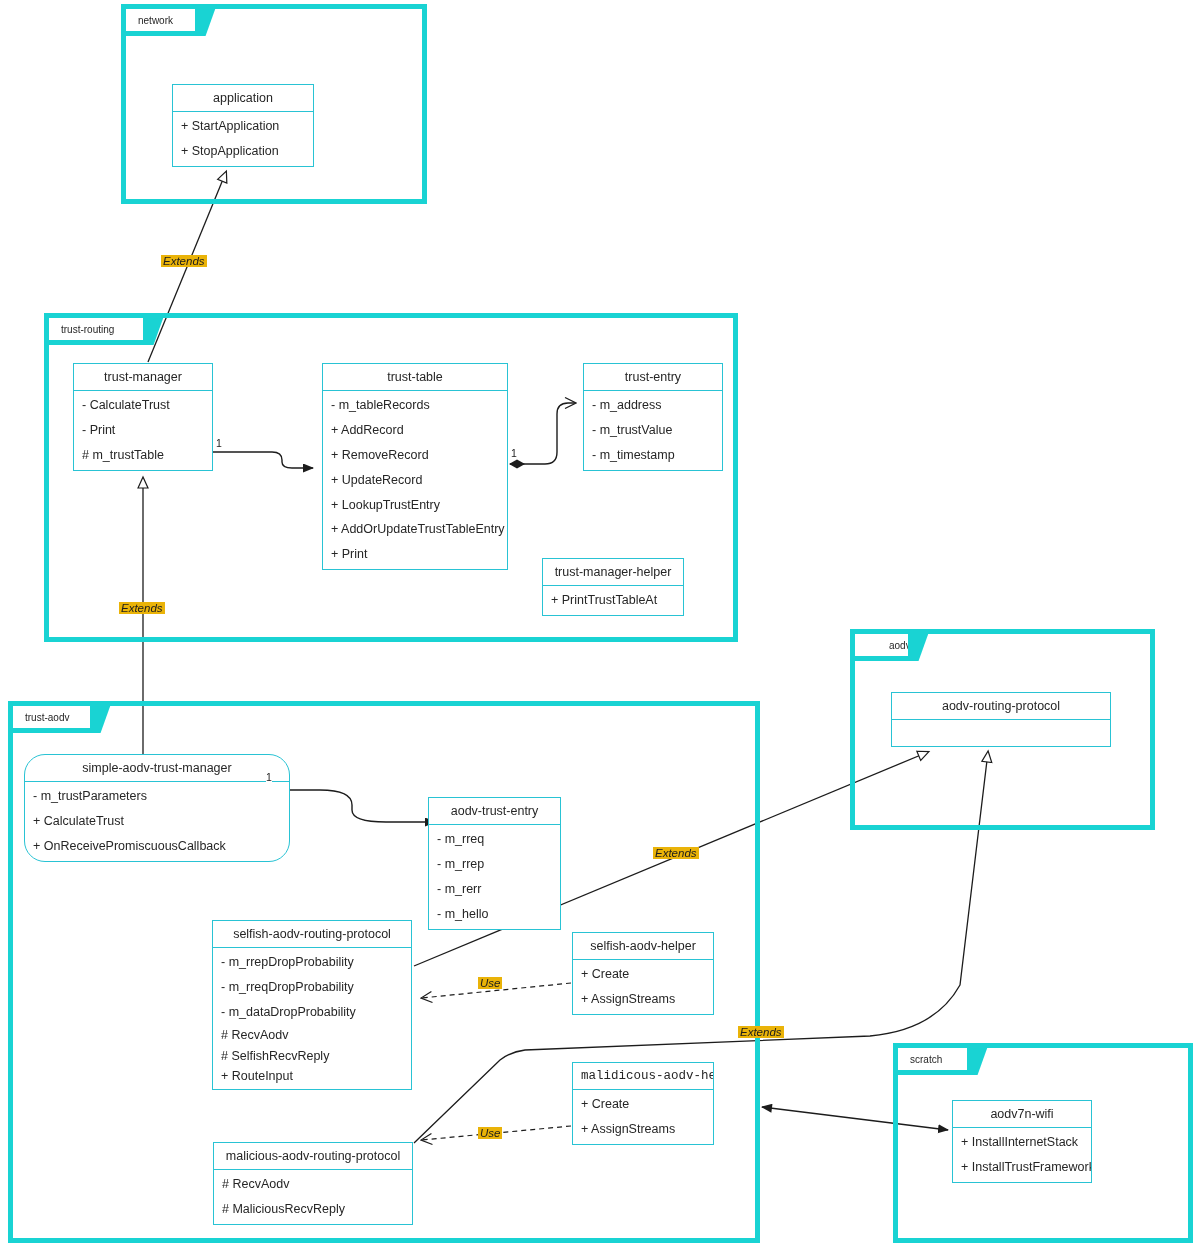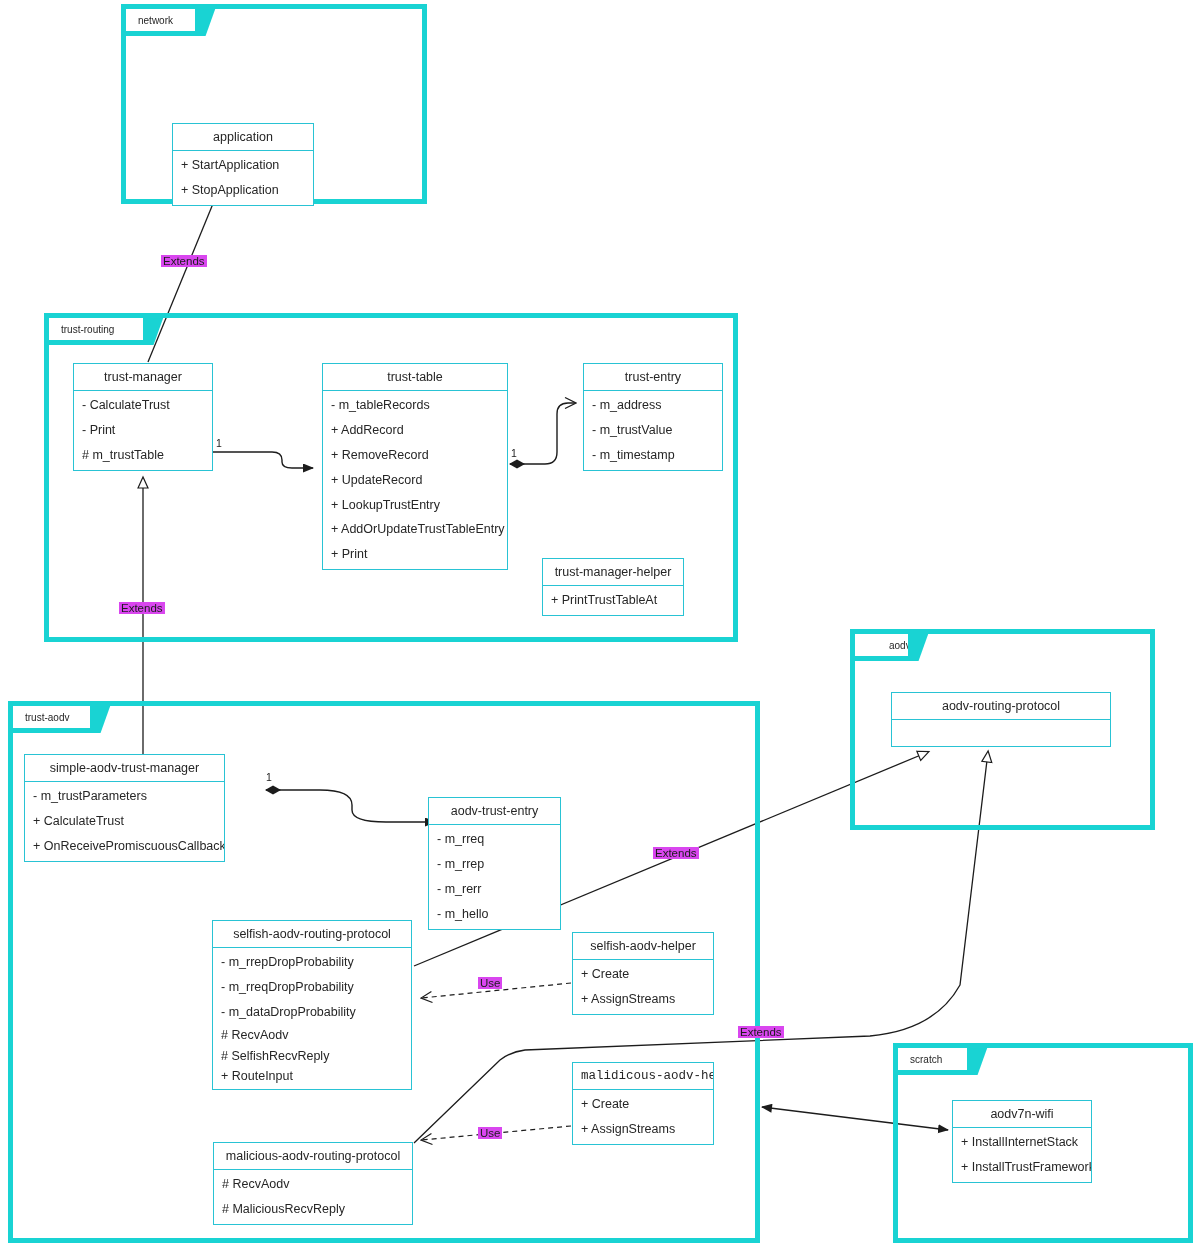--- a/index.html
+++ b/index.html
@@ -68,23 +68,24 @@
     white-space: nowrap;
     overflow: hidden;
     line-height: 1.35;
   }
   .mem.tight { padding-top: 2px; padding-bottom: 2px; }
   
   .edge-label {
     position: absolute;
     font-size: 11.5px;
     color: #1c1c1c;
-    background: #d946ef;
+    background: #eab308;
     padding: 0 2px;
     white-space: nowrap;
+    font-style: italic;
   }
   .mult {
     position: absolute;
     font-size: 10.5px;
     color: #1c1c1c;
     background: #ffffff;
     white-space: nowrap;
   }
   svg.edges {
     position: absolute;
@@ -160,21 +161,21 @@
       <line x1="762" y1="1107" x2="948" y2="1130" stroke="#1c1c1c" stroke-width="1.3" marker-start="url(#solid-arrow-start)" marker-end="url(#solid-arrow)"></line>
     </g>
   </svg>
 
   <div class="pkg" style="left:121px; top:4px; width:306px; height:200px;">
   </div>
   <div class="pkg-tab" style="left:121px; top:4px; width:78px;">
     <span>network</span>
   </div>
 
-  <div class="cls" style="left:172px; top:84px; width:142px;margin-top:39px;">
+  <div class="cls" style="left:172px; top:84px; width:142px;">
     <div class="cls-title">application</div>
     <div class="cls-body">
       <div class="mem">+ StartApplication</div>
       <div class="mem">+ StopApplication</div>
     </div>
   </div>
 
   <div class="edge-label" style="left:161px; top:255px;">
     <span>Extends</span>
   </div>
@@ -243,21 +244,21 @@
     <div class="cls-title">aodv-routing-protocol</div>
     <div class="cls-body empty"></div>
   </div>
 
   <div class="pkg" style="left:8px; top:701px; width:752px; height:542px;">
   </div>
   <div class="pkg-tab" style="left:8px; top:701px; width:86px;">
     <span>trust-aodv</span>
   </div>
 
-  <div class="cls" style="left:24px; top:754px; width:201px;">
+  <div class="cls" style="left:24px; top:754px; width:266px;border-radius:21px;">
     <div class="cls-title">simple-aodv-trust-manager</div>
     <div class="cls-body">
       <div class="mem">- m_trustParameters</div>
       <div class="mem">+ CalculateTrust</div>
       <div class="mem">+ OnReceivePromiscuousCallback</div>
     </div>
   </div>
   <div class="mult" style="left:266px; top:771px;">
     <span>1</span>
   </div>

